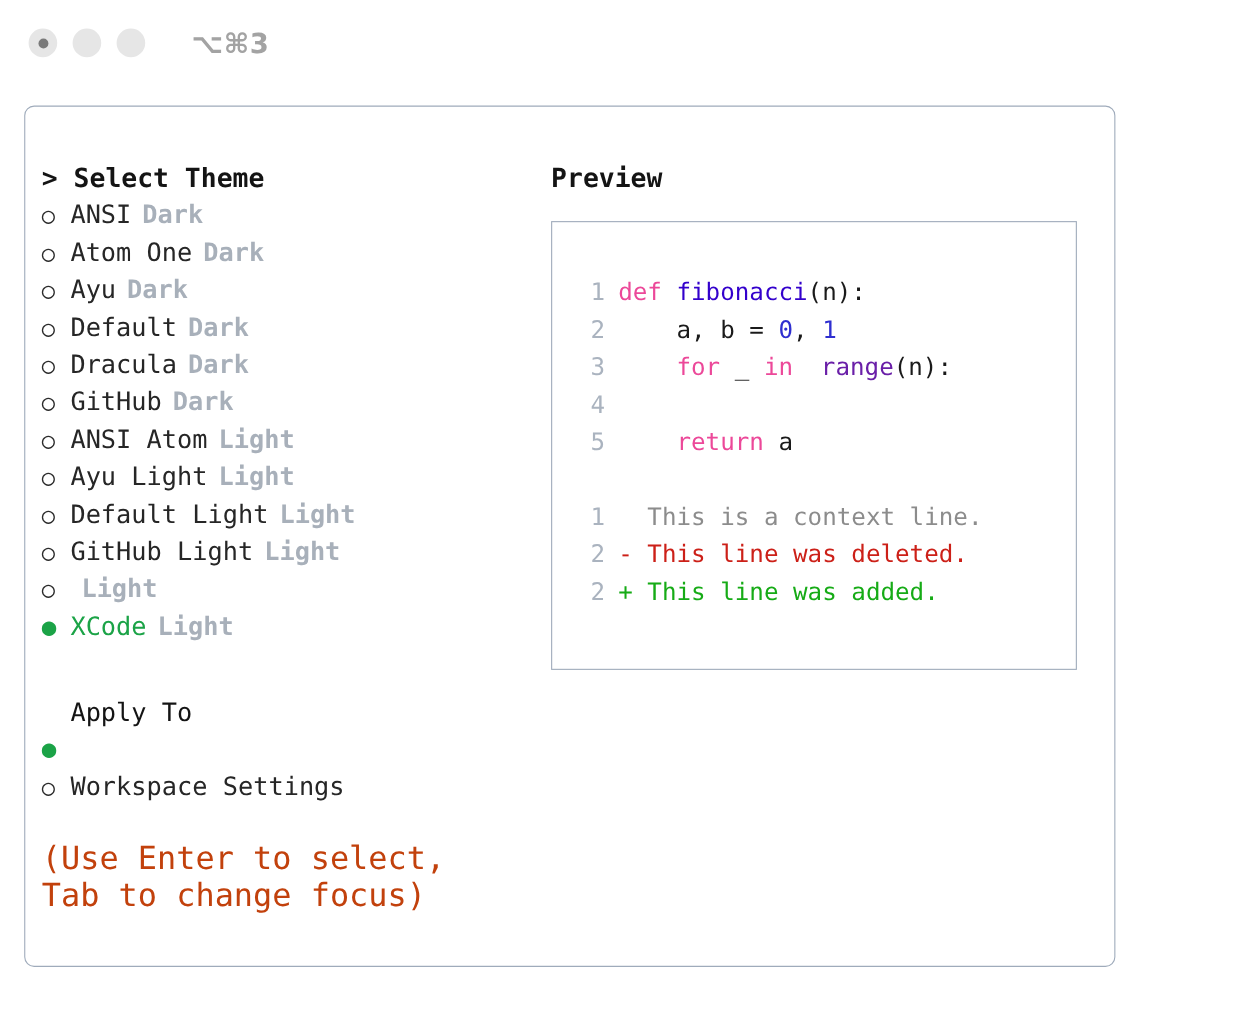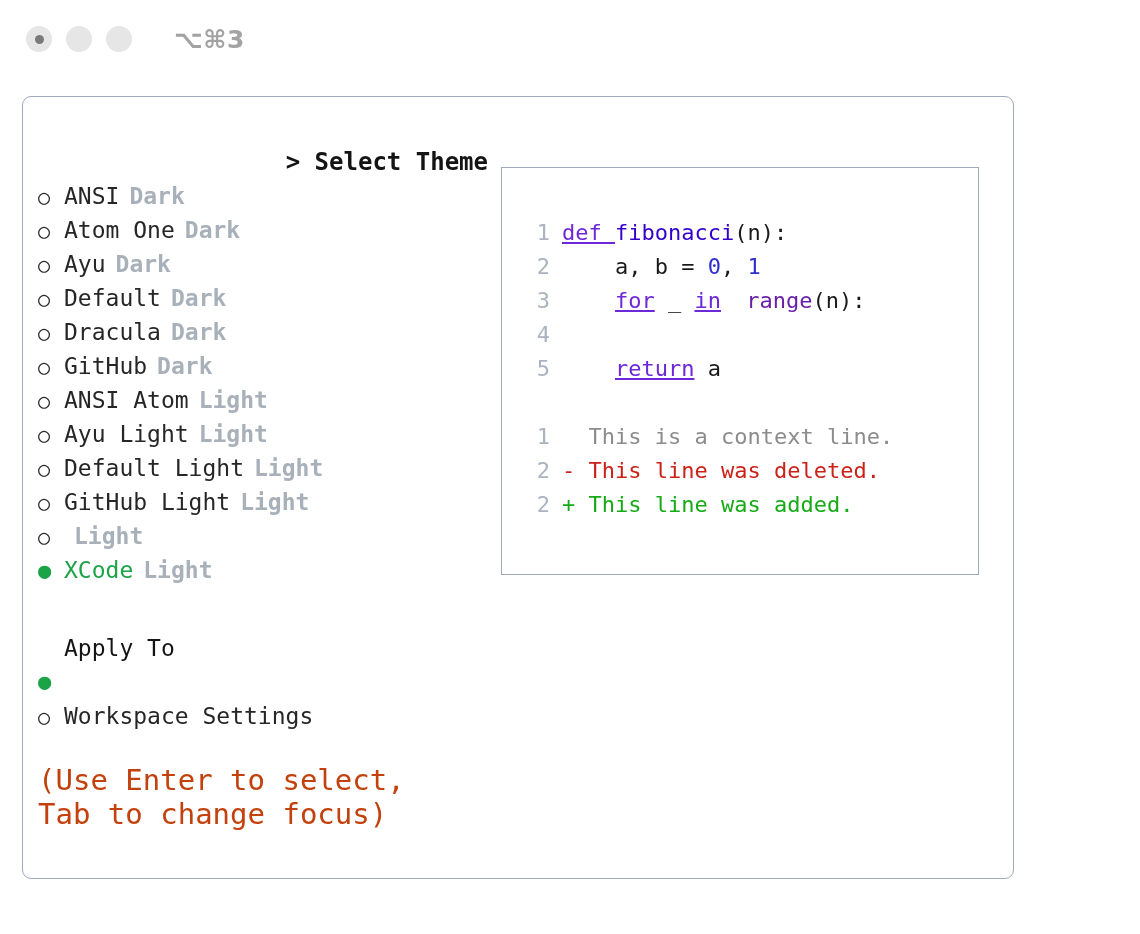--- a/index.html
+++ b/index.html
@@ -88,21 +88,20 @@
     top: 48px;
     width: 500px;
   }
 
   .section-title {
     font-size: 24px;
     font-weight: bold;
     color: #141414;
     line-height: 34px;
     white-space: pre;
-    text-align: right;
   }
 
   .opt-row {
     display: flex;
     align-items: baseline;
     height: 34px;
     line-height: 34px;
     font-size: 23px;
     white-space: pre;
   }
@@ -168,21 +167,21 @@
   }
   .lineno {
     width: 30px;
     flex: none;
     text-align: right;
     color: #aab3bf;
     margin-right: 12px;
   }
   .code-body { white-space: pre; }
 
-  .tk-kw   { color: #6d28d9; text-decoration: underline; }
+  .tk-kw   { color: #ec4899; }
   .tk-fn   { color: #3300cc; }
   .tk-cls  { color: #6a1fa8; margin-left: 12px; }
   .tk-num  { color: #2f2fd0; }
   .tk-txt  { color: #1a1a1a; }
   .tk-ctx  { color: #8c8c8c; }
   .tk-del  { color: #cc2018; }
   .tk-add  { color: #16ab16; }
 
   .diff-gap { height: 34px; }
 </style>
@@ -227,20 +226,21 @@
 
       <div id="apply-list">
           <div class="opt-row selected"><span class="marker sel">●</span></div>
           <div class="opt-row"><span class="marker">○</span><span class="opt-label">Workspace Settings</span></div>
         </div>
 
       <div class="hint">(Use Enter to select, Tab to change focus)</div>
     </div>
 
     <div class="right-col">
+      <div class="preview-head">Preview</div>
 
       <div class="preview-box">
         <div id="code-block">
             <div class="code-line"><span class="lineno">1</span><span class="code-body"><span class="tk-kw">def </span><span class="tk-fn">fibonacci</span><span class="tk-txt">(n):</span></span></div>
             <div class="code-line"><span class="lineno">2</span><span class="code-body"><span class="tk-txt">    a, b = </span><span class="tk-num">0</span><span class="tk-txt">, </span><span class="tk-num">1</span></span></div>
             <div class="code-line"><span class="lineno">3</span><span class="code-body"><span class="tk-txt">    </span><span class="tk-kw">for</span><span class="tk-txt"> _ </span><span class="tk-kw">in</span><span class="tk-txt"> </span><span class="tk-cls">range</span><span class="tk-txt">(n):</span></span></div>
             <div class="code-line"><span class="lineno">4</span></div>
             <div class="code-line"><span class="lineno">5</span><span class="code-body"><span class="tk-txt">    </span><span class="tk-kw">return</span><span class="tk-txt"> a</span></span></div>
           </div>
         <div class="diff-gap"></div>

